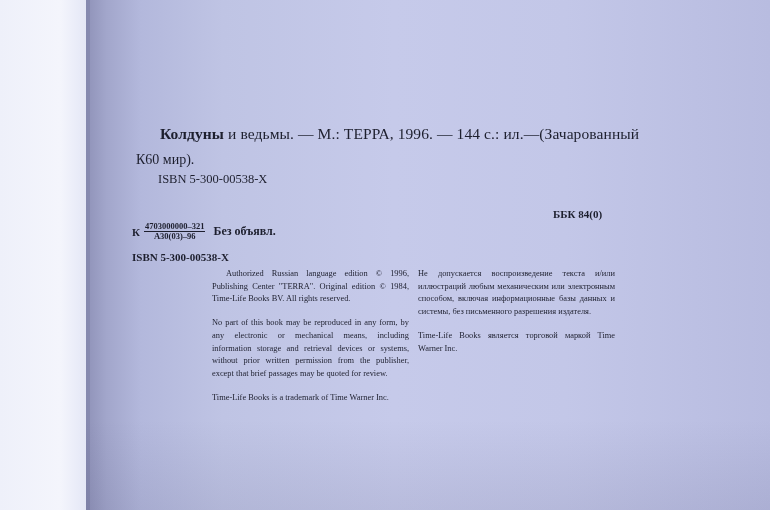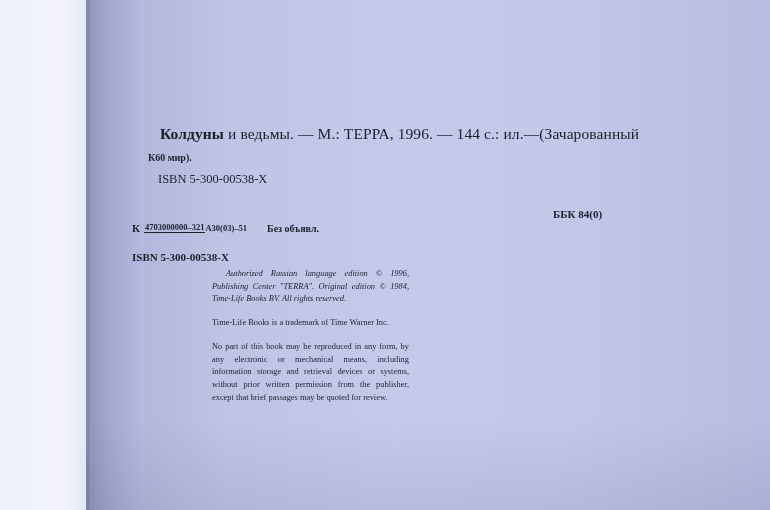--- a/index.html
+++ b/index.html
@@ -23,41 +23,41 @@
     }
     .shade-bottom {
       position: absolute; left: 86px; top: 420px; width: 684px; height: 90px;
       background: linear-gradient(180deg, rgba(0,0,0,0) 0%, rgba(60,60,100,.10) 100%);
     }
     .txt { position: absolute; white-space: nowrap; }
     .title-line {
       left: 160px; top: 125px; font-size: 15.5px; letter-spacing: .1px;
     }
     .title-line b { font-weight: bold; }
-    .series-line { left: 148px; top: 152px; font-size: 10px; font-weight: bold; }
+    .series-line { left: 136px; top: 152px; font-size: 14px; }
     .isbn-top { left: 158px; top: 172px; font-size: 12.5px; }
     .annot {
       left: 160px; top: 187px; width: 460px; font-size: 8.6px; line-height: 12.5px; white-space: normal;
       text-align: justify;
     }
     .annot span { display: block; }
     .annot .indent { text-indent: 12px; }
     .code-block { left: 132px; top: 222px; font-size: 11px; font-weight: bold; display: flex; align-items: center; gap: 4px; }
-    .frac { display: inline-flex; flex-direction: row; align-items: center; font-size: 8.5px; line-height: 9px; font-weight: bold; }
+    .frac { display: inline-flex; flex-direction: column; align-items: center; font-size: 8.5px; line-height: 9px; font-weight: bold; }
     .frac .num { border-bottom: 1px solid #1d1f2e; padding: 0 1px; }
-    .no-ad { font-size: 10px; font-weight: bold; margin-left: 16px; }
+    .no-ad { font-size: 12px; font-weight: bold; margin-left: 4px; }
     .bbk { left: 553px; top: 208px; font-size: 11px; font-weight: bold; }
     .isbn-bottom { left: 132px; top: 251px; font-size: 11px; font-weight: bold; }
     .col {
       position: absolute; width: 197px; font-size: 8.4px; line-height: 12.7px; text-align: justify;
     }
     .col p { margin: 0 0 11px 0; }
     .col-en { left: 212px; top: 268px; }
     .col-ru { left: 418px; top: 268px; }
-    .col .indent { text-indent: 14px; font-style: italic; }
+    .col .indent { text-indent: 14px; }
   </style>
 </head>
 <body>
 
 <div class="left-bg"></div>
 <div class="page"></div>
 <div class="page-edge"></div>
 <div class="shade-bottom"></div>
 
 <div class="txt title-line">
@@ -66,27 +66,29 @@
 <div class="txt series-line">К60 мир).</div>
 <div class="txt isbn-top">ISBN 5-300-00538-X</div>
 
 <div class="txt annot">
 </div>
 
 <div class="txt code-block">
   <span>К</span>
   <span class="frac">
     <span class="num">4703000000–321</span>
-    <span>А30(03)–51</span>
+    <span>А30(03)–96</span>
   </span>
   <span class="no-ad">Без объявл.</span>
 </div>
 <div class="txt bbk">ББК 84(0)</div>
 <div class="txt isbn-bottom">ISBN 5-300-00538-X</div>
 
 <div class="col col-en">
   <p class="indent">Authorized Russian language edition © 1996, Publishing Center "TERRA". Original edition © 1984, Time-Life Books BV. All rights reserved.</p>
+  <p>No part of this book may be reproduced in any form, by any electronic or mechanical means, including information storage and retrieval devices or systems, without prior written permission from the publisher, except that brief passages may be quoted for review.</p>
   <p>Time-Life Books is a trademark of Time Warner Inc.</p>
-  <p>No part of this book may be reproduced in any form, by any electronic or mechanical means, including information storage and retrieval devices or systems, without prior written permission from the publisher, except that brief passages may be quoted for review.</p>
 </div>
 
 <div class="col col-ru">
+  <p>Не допускается воспроизведение текста и/или иллюстраций любым механическим или электронным способом, включая информационные базы данных и системы, без письменного разрешения издателя.</p>
+  <p>Time-Life Books является торговой маркой Time Warner Inc.</p>
 </div>
 
 </body></html>

